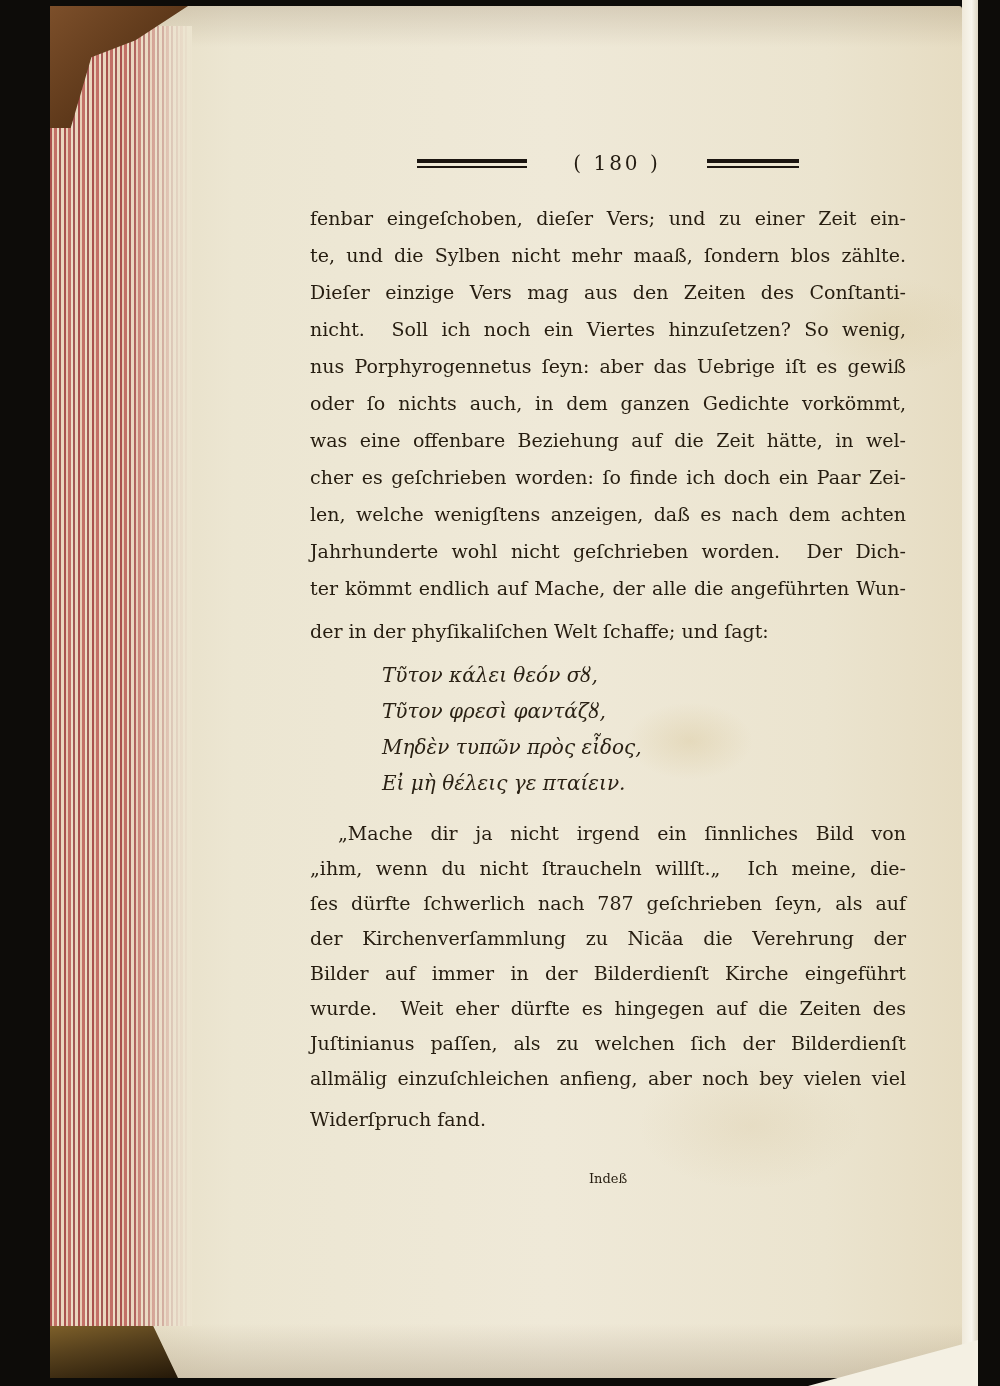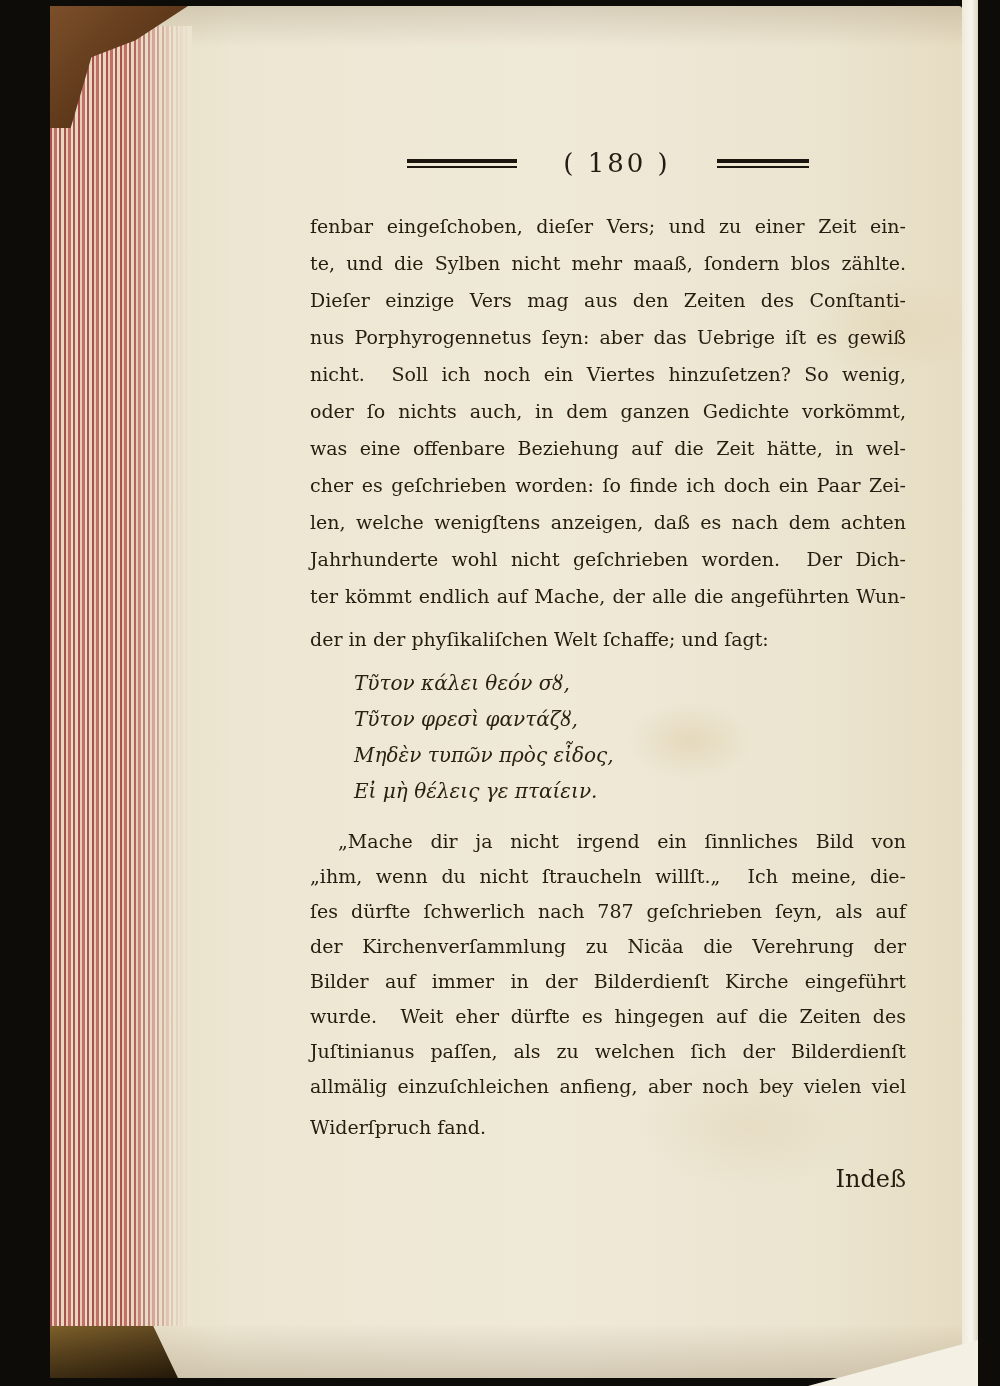--- a/index.html
+++ b/index.html
@@ -70,45 +70,45 @@
   }
   .rule{
     height:3px;
     border-top:4px solid #1b1510;
     border-bottom:2.5px solid #1b1510;
     box-sizing:content-box;
   }
   .rule-l{width:110px;}
   .rule-r{width:92px;}
   .pagenum{
-    font-size:26px;color:#241c12;letter-spacing:3px;line-height:30px;
+    font-size:20px;color:#241c12;letter-spacing:3px;line-height:30px;
   }
 
   
   .textblock{
-    position:absolute;left:310px;top:208px;width:596px;
+    position:absolute;left:310px;top:200px;width:596px;
     color:#261d10;font-size:19px;
   }
   .tl{
     white-space:nowrap;
     text-align:justify;
     text-align-last:justify;
     line-height:37px;
   }
   .p2 .tl{line-height:35px;}
   .tl.end{text-align-last:left;margin-top:6px;}
   .tl.indent{text-indent:28px;}
   .greek{
-    margin:7px 0 15px 44px;
+    margin:7px 0 15px 72px;
     font-style:italic;
     font-size:20px;
   }
   .greek .gl{line-height:36px;white-space:nowrap;color:#2a2114;}
   .catchword{
-    margin-top:18px;text-align:right;line-height:32px;font-size:24px;
+    margin-top:26px;text-align:center;line-height:32px;font-size:13px;
   }
 </style>
 </head>
 <body>
 
 <div class="scene">
 
   <div class="page"></div>
   <div class="cover-bottom"></div>
   <div class="fore-edge"></div>
@@ -120,22 +120,22 @@
     <div class="rule rule-l"></div>
     <div class="pagenum">( 180 )</div>
     <div class="rule rule-r"></div>
   </div>
 
   <div class="textblock">
     <div class="p1">
       <div class="tl">fenbar eingeſchoben, dieſer Vers; und zu einer Zeit ein-</div>
       <div class="tl">te, und die Sylben nicht mehr maaß, ſondern blos zählte.</div>
       <div class="tl">Dieſer einzige Vers mag aus den Zeiten des Conſtanti-</div>
+      <div class="tl">nicht.&nbsp; Soll ich noch ein Viertes hinzuſetzen? So wenig,</div>
       <div class="tl">nus Porphyrogennetus ſeyn: aber das Uebrige iſt es gewiß</div>
-      <div class="tl">nicht.&nbsp; Soll ich noch ein Viertes hinzuſetzen? So wenig,</div>
       <div class="tl">oder ſo nichts auch, in dem ganzen Gedichte vorkömmt,</div>
       <div class="tl">was eine offenbare Beziehung auf die Zeit hätte, in wel-</div>
       <div class="tl">cher es geſchrieben worden: ſo finde ich doch ein Paar Zei-</div>
       <div class="tl">len, welche wenigſtens anzeigen, daß es nach dem achten</div>
       <div class="tl">Jahrhunderte wohl nicht geſchrieben worden.&nbsp; Der Dich-</div>
       <div class="tl">ter kömmt endlich auf Mache, der alle die angeführten Wun-</div>
       <div class="tl end">der in der phyſikaliſchen Welt ſchaffe; und ſagt:</div>
     </div>
 
     <div class="greek">

